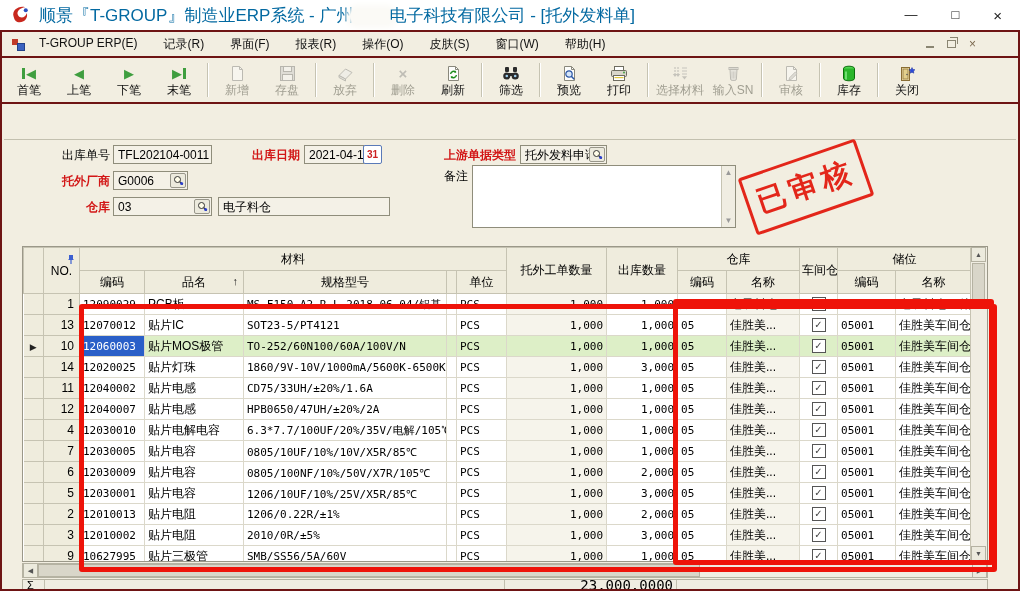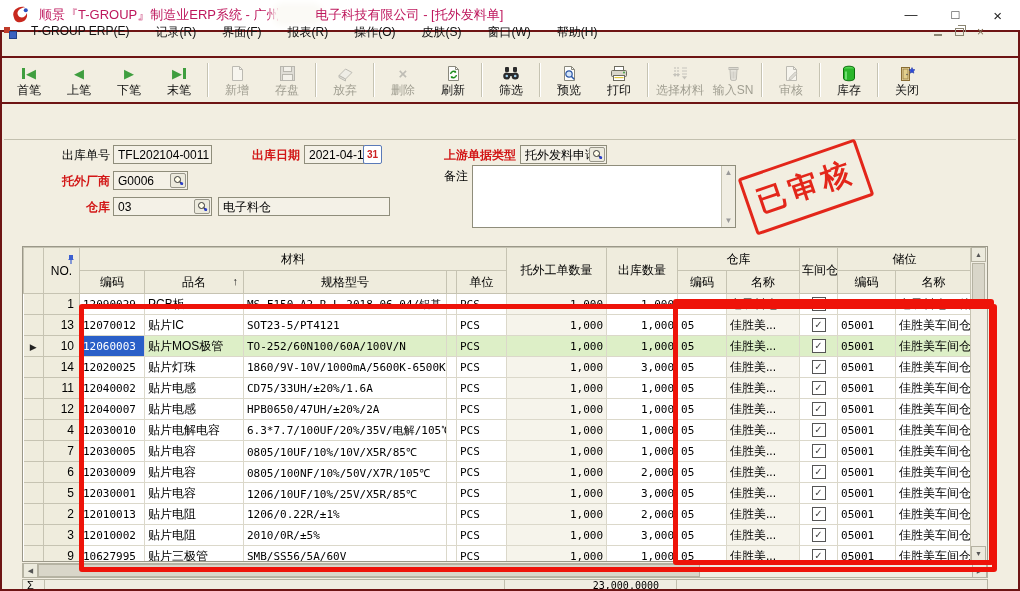--- a/index.html
+++ b/index.html
@@ -1,27 +1,27 @@
 <!DOCTYPE html>
 <html><head>
 <meta charset="utf-8">
 <style>
   html,body{margin:0;padding:0;background:#9a9a9a;}
   #win{position:relative;width:1020px;height:591px;background:#f2eee1;overflow:hidden;
        font-family:"Liberation Sans","DejaVu Sans",sans-serif;-webkit-font-smoothing:none;}
   
   .titlebar{position:absolute;left:0;top:0;width:1020px;height:30px;background:#fff;display:flex;align-items:center;gap:7px;padding:0 10px;box-sizing:border-box;}
   .logo svg{display:block;}
-  .title{font-size:13px;color:#be185d;white-space:nowrap;}
+  .title{font-size:17px;color:#0369a1;white-space:nowrap;}
   .blur{display:inline-block;width:44px;height:15px;vertical-align:-3px;margin:0 -4px;border-radius:8px;
         background:#fbfaf6;box-shadow:0 0 6px 4px #fbfaf6;}
   .win-ctrls{margin-left:auto;display:flex;gap:34px;padding-right:8px;font-size:13px;color:#222;}
   .hline{position:absolute;left:0;width:1020px;height:2px;background:#6e1414;}
   .edge{position:absolute;background:#6e1414;}
-  .menubar{position:absolute;left:0;top:20px;width:992px;height:24px;display:flex;align-items:center;padding:0 4px;box-sizing:border-box;font-size:12px;}
+  .menubar{position:absolute;left:0;top:32px;width:992px;height:24px;display:flex;align-items:center;padding:0 12px;box-sizing:border-box;font-size:12px;}
   .mb-icon{position:relative;width:13px;height:13px;margin-right:14px;}
   .mb-icon i{position:absolute;width:6px;height:6px;}
   .mb-icon .r1{left:0;top:1px;background:#c03b2a;}
   .mb-icon .b1{left:5px;top:5px;background:#3b62c0;border:1px solid #22418a;}
   .mb-items{display:flex;gap:26px;}
   .menu-item{white-space:nowrap;color:#111;}
   .mdi-ctrls{margin-left:auto;display:flex;gap:13px;align-items:center;padding-right:4px;color:#8a8572;font-size:10px;}
   .mdi-min{display:inline-block;width:8px;height:2px;background:#8a8572;}
   .mdi-res{position:relative;display:inline-block;width:7px;height:6px;border:1px solid #8a8572;}
   .mdi-res:after{content:'';position:absolute;left:2px;top:-4px;width:7px;height:6px;border:1px solid #8a8572;border-left:none;border-bottom:none;}
@@ -78,21 +78,21 @@
   .vscroll .bottom{left:0;bottom:0;}
   .vthumb{position:absolute;left:1px;top:16px;width:13px;height:46px;background:#d9d6c9;border:1px solid #b5b2a2;box-sizing:border-box;}
   .hscroll{position:absolute;left:22px;top:563px;width:966px;height:15px;background:#f0ede2;border:1px solid #b5b2a2;box-sizing:border-box;}
   .hscroll .left{left:0;top:-1px;}
   .hscroll .right{right:0;top:-1px;}
   .hthumb{position:absolute;left:15px;top:0;height:13px;width:662px;background:#d9d6c9;border:1px solid #b5b2a2;box-sizing:border-box;}
   .sumrow{position:absolute;left:22px;top:579px;width:966px;height:13px;background:#f0ede2;border:1px solid #b5b2a2;box-sizing:border-box;display:flex;font-size:11px;line-height:11px;color:#000;}
   .sumrow span{display:block;height:100%;border-right:1px solid #c2bfae;box-sizing:border-box;}
   .sum-sigma{width:22px;padding-left:4px;}
   .sum-spacer{width:460px;}
-  .sum-total{width:172px;text-align:right;padding-right:17px;font-family:"DejaVu Sans Mono","Liberation Mono",monospace;font-size:10px;}
+  .sum-total{width:172px;text-align:right;padding-right:3px;font-family:"DejaVu Sans Mono","Liberation Mono",monospace;font-size:14px;}
   .sum-rest{flex:1;border-right:none !important;}
   
   .annot{position:absolute;border:5px solid #ee1309;border-radius:3px;pointer-events:none;z-index:50;}
   .annot.outer{left:79px;top:304px;width:908px;height:258px;}
   .annot.inner{left:673px;top:299px;width:311px;height:256px;}
 </style>
 </head>
 <body>
 
 <div id="win">

